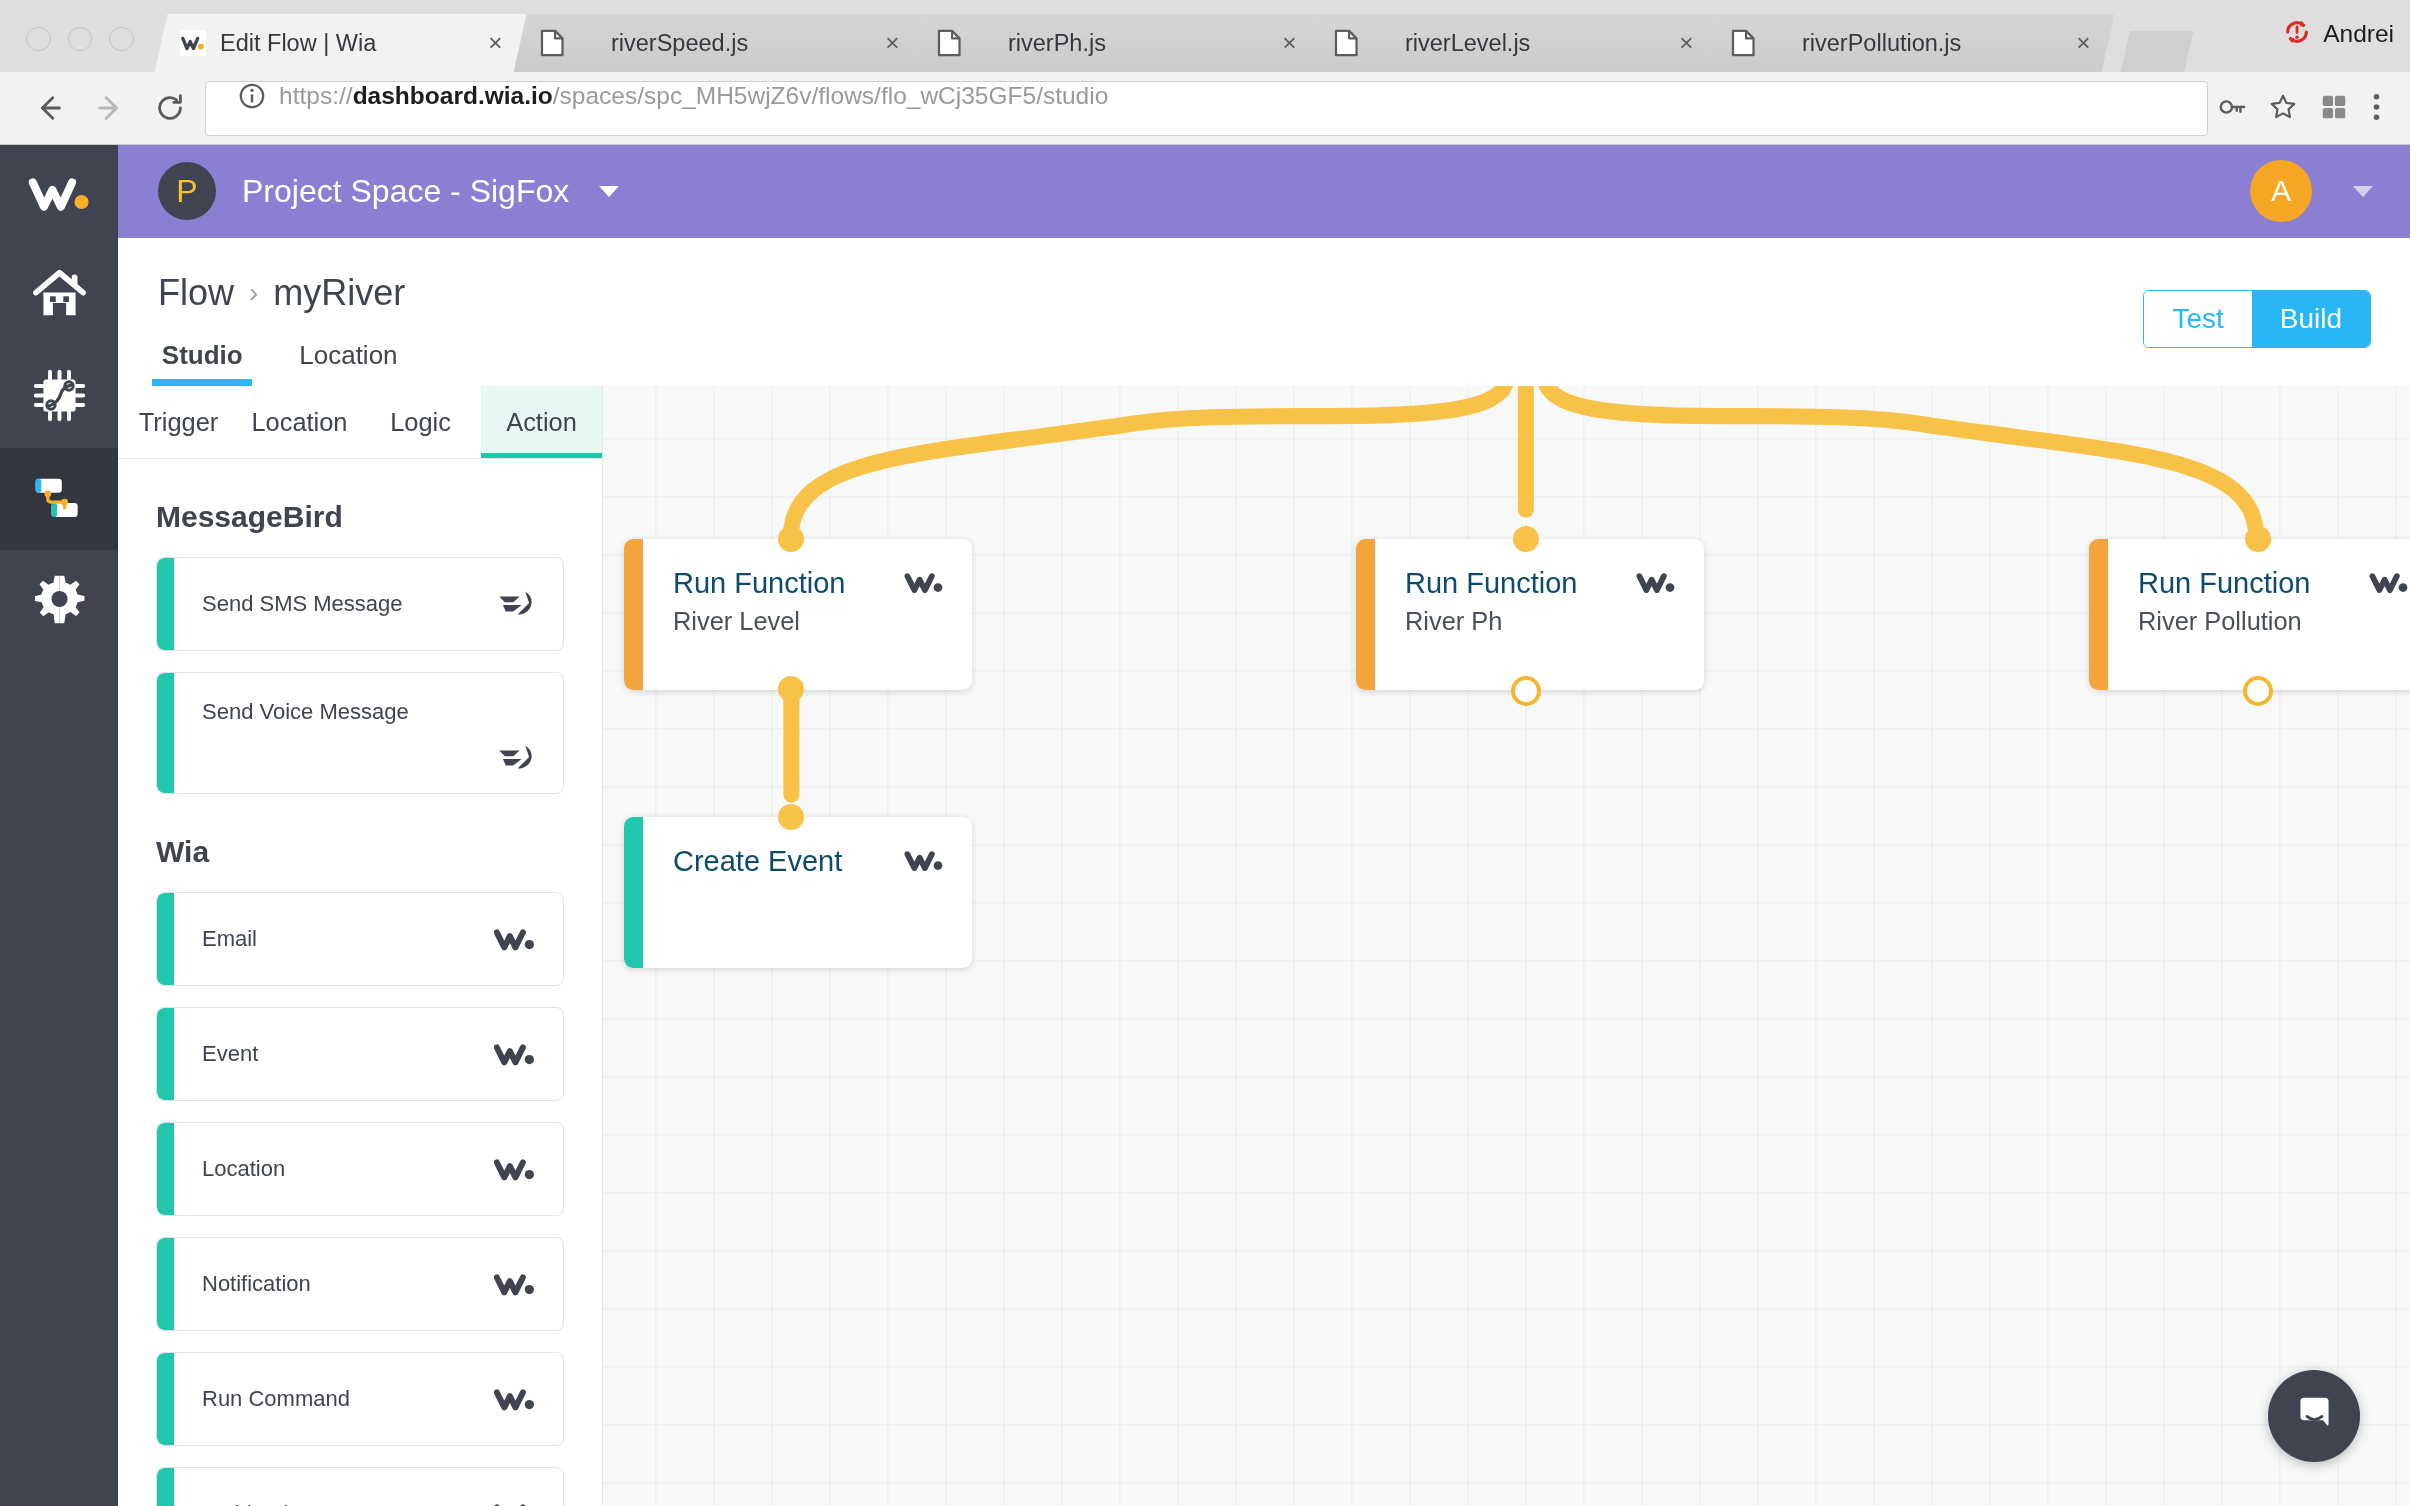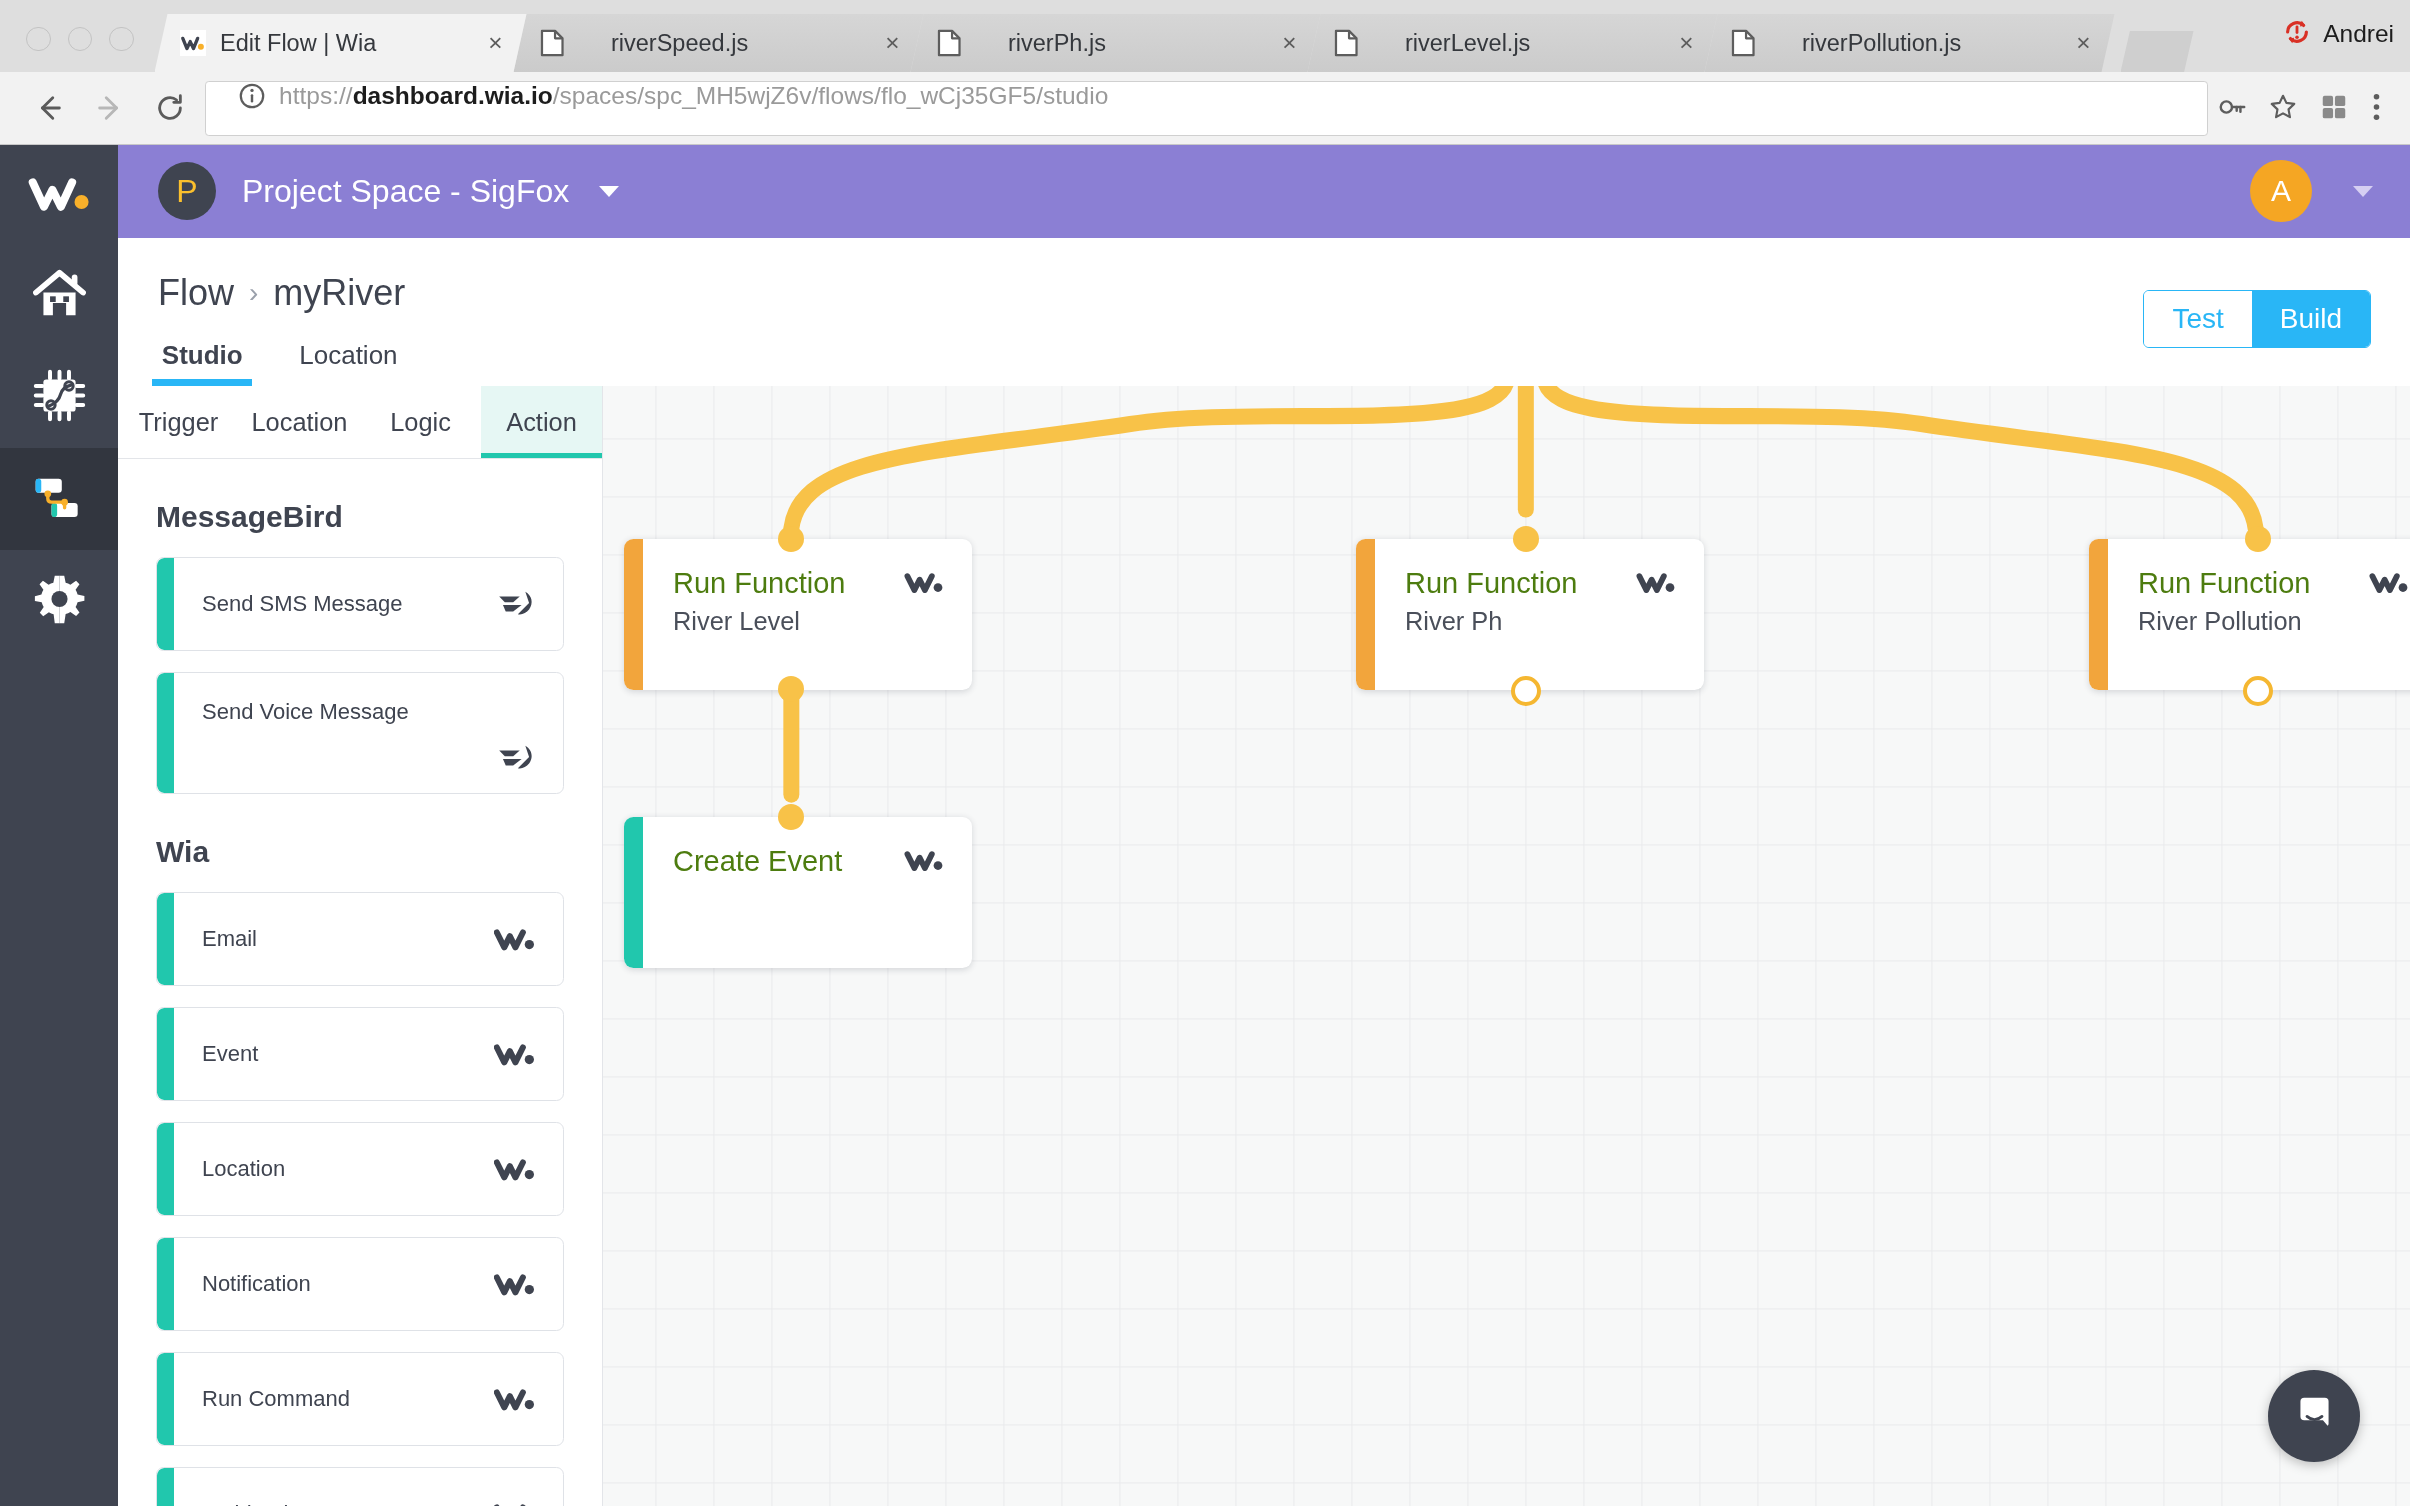--- a/index.html
+++ b/index.html
@@ -178,21 +178,21 @@
   .node {
     position:absolute; background:#fff; border-radius:9.4px;
     box-shadow:0 1.9px 6.6px rgba(40,45,60,.16);
     display:flex; overflow:hidden;
   }
   .node-bar { width:19px; flex:0 0 19px; align-self:stretch; }
   .node-bar.fn { background:#f2a53c; }
   .node-bar.act { background:#21c7ad; }
   .node-body { flex:1 1 auto; padding:26px 28px 0 30px; display:flex; }
   .node-texts { flex:1 1 auto; }
-  .node-title { font-size:29px; color:#4d7c0f; line-height:1.25; }
+  .node-title { font-size:29px; color:#0c4a6e; line-height:1.25; }
   .node-sub { font-size:25.4px; color:#4a4f5a; margin-top:5.6px; }
   .node-logo { flex:0 0 auto; padding-top:5.6px; }
   .port {
     position:absolute; width:26px; height:26px; border-radius:50%;
     background:#f8c248; transform:translate(-50%,-50%); z-index:4;
   }
   .port.hollow { background:#fff; border:4.7px solid #f5b731; box-sizing:border-box; }
 
   .intercom {
     position:absolute; right:51px; bottom:45px;

